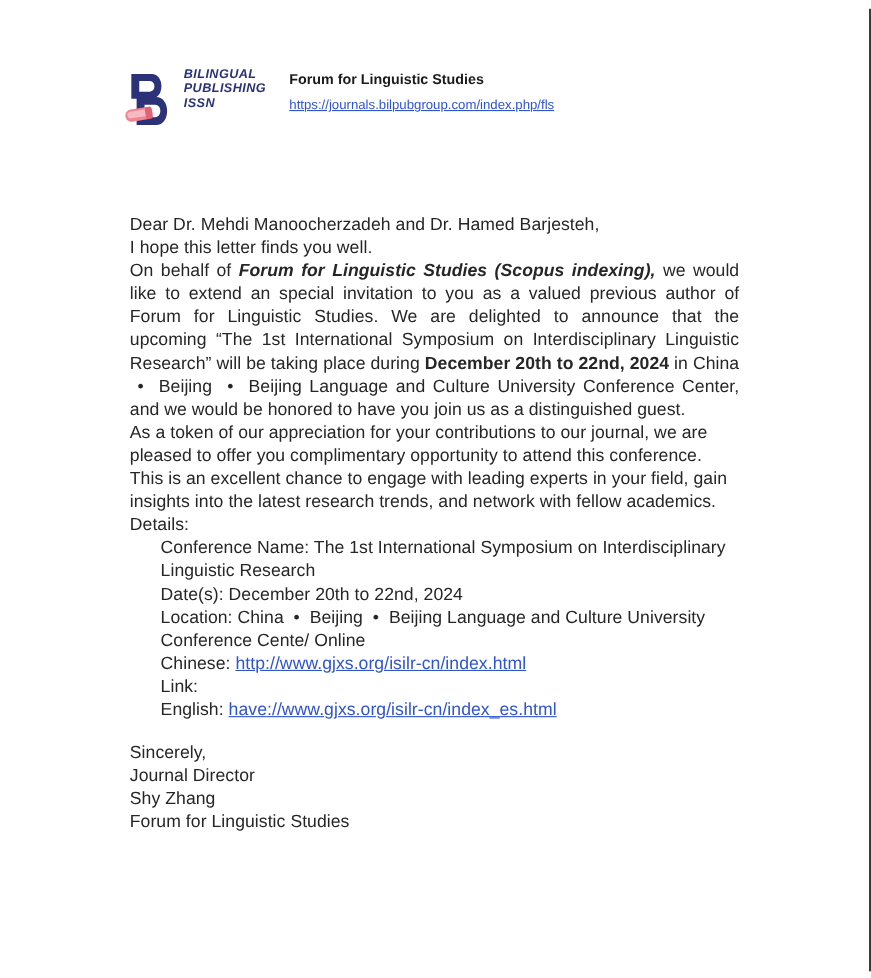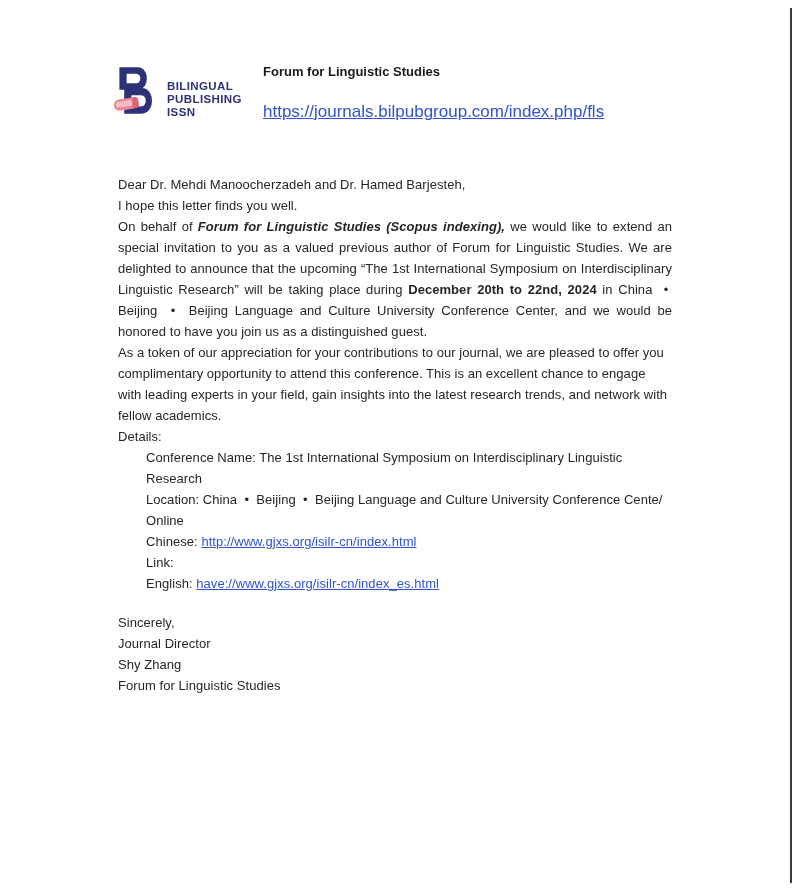--- a/index.html
+++ b/index.html
@@ -25,22 +25,23 @@
 
   
   .header {
     position: absolute;
     left: 113px; top: 62px;
     display: flex;
     align-items: flex-start;
   }
   .logo {
     display: flex;
-    align-items: flex-end;
+    align-items: flex-start;
     width: 137px;
+    font-style: italic;
   }
   .logo svg { display: block; }
   .brand-text {
     margin-left: 6px;
     color: #2c3277;
     font-weight: bold;
     font-size: 11.5px;
     line-height: 13px;
     letter-spacing: 0.4px;
     white-space: nowrap;
@@ -50,40 +51,40 @@
     padding-top: 2px;
   }
   .journal-title {
     font-size: 13px;
     font-weight: bold;
     color: #1a1a1a;
     line-height: 15px;
   }
   .journal-url {
     display: inline-block;
-    margin-top: 26px;
-    font-size: 17px;
+    margin-top: 9px;
+    font-size: 12px;
     color: #3053cf;
     text-decoration: underline;
     line-height: 14px;
     cursor: pointer;
   }
   .issn-line {
     margin-top: 8px;
     font-size: 11px;
     color: #303030;
     line-height: 13px;
   }
 
   
   .letter {
     position: absolute;
-    left: 118px; top: 174px;
+    left: 118px; top: 194px;
     width: 554px;
-    font-size: 13px;
+    font-size: 16px;
     line-height: 21px;
     letter-spacing: 0.05px;
   }
   .letter p { margin: 0; }
   .salutation   { margin-bottom: 57px; }
   .opening      { margin-bottom: 18px; }
   .para-invite  { text-align: justify; margin-bottom: 17px; }
   .para-thanks  { margin-bottom: 18px; }
   .details-head { margin-bottom: 19px; }
   .details-block{ margin-bottom: 18px; margin-left: 28px; }
@@ -141,20 +142,21 @@
     <p class="opening">I hope this letter finds you well.</p>
 
     <p class="para-invite"><span>On behalf of </span><span class="bi">Forum for Linguistic Studies (Scopus indexing),</span><span> we would like to extend an special invitation to you as a valued previous author of Forum for Linguistic Studies. We are delighted to announce that the upcoming “The 1st International Symposium on Interdisciplinary Linguistic Research” will be taking place during </span><span class="b">December 20th to 22nd, 2024</span><span> in China &nbsp;•&nbsp; Beijing &nbsp;•&nbsp; Beijing Language and Culture University Conference Center, and we would be honored to have you join us as a distinguished guest.</span></p>
 
     <p class="para-thanks">As a token of our appreciation for your contributions to our journal, we are pleased to offer you complimentary opportunity to attend this conference. This is an excellent chance to engage with leading experts in your field, gain insights into the latest research trends, and network with fellow academics.</p>
 
     <p class="details-head">Details:</p>
 
     <div class="details-block">
       <p>Conference Name: The 1st International Symposium on Interdisciplinary Linguistic Research</p>
+      <p>Date(s): December 20th to 22nd, 2024</p>
       <p>Location: China &nbsp;•&nbsp; Beijing &nbsp;•&nbsp; Beijing Language and Culture University Conference Cente/ Online</p>
       <p><span>Chinese: </span><a class="doclink">http://www.gjxs.org/isilr-cn/index.html</a></p>
       <p>Link:</p>
       <p><span>English: </span><a class="doclink">have://www.gjxs.org/isilr-cn/index_es.html</a></p>
     </div>
 
     <p class="closing">Sincerely,</p>
 
     <div>
       <p>Journal Director</p>

